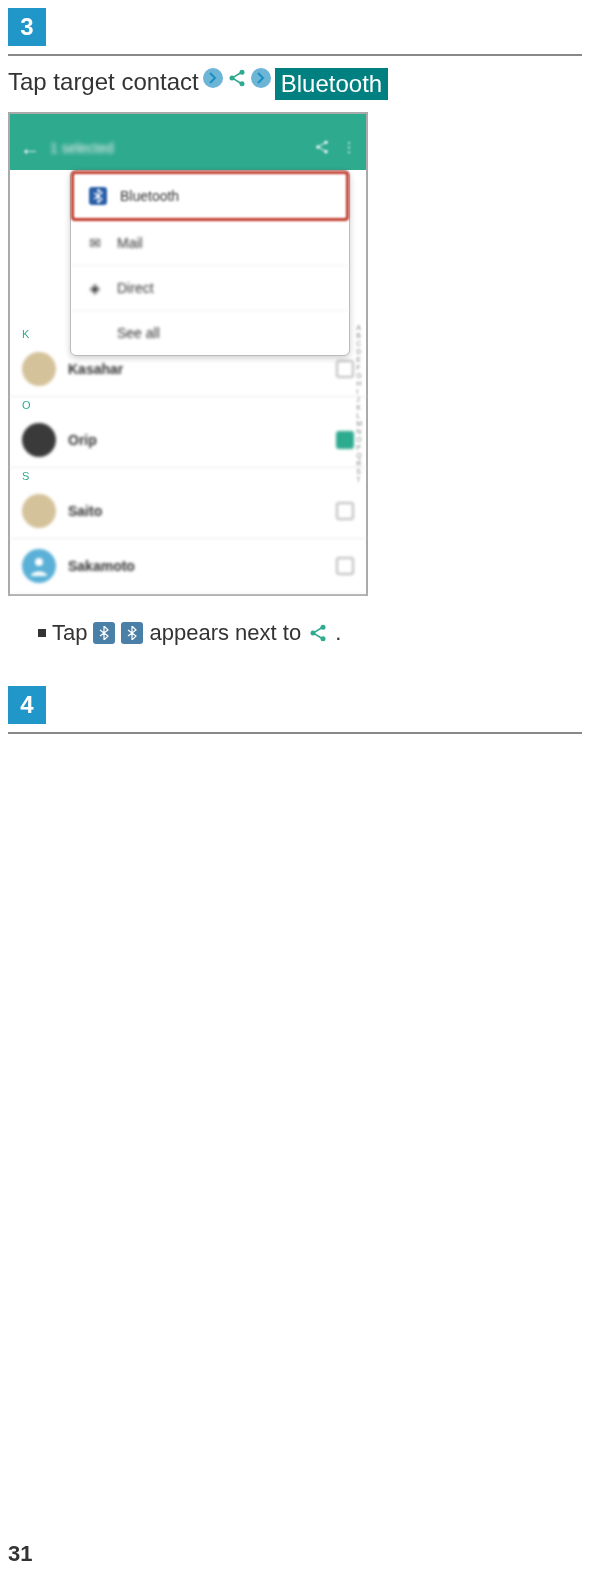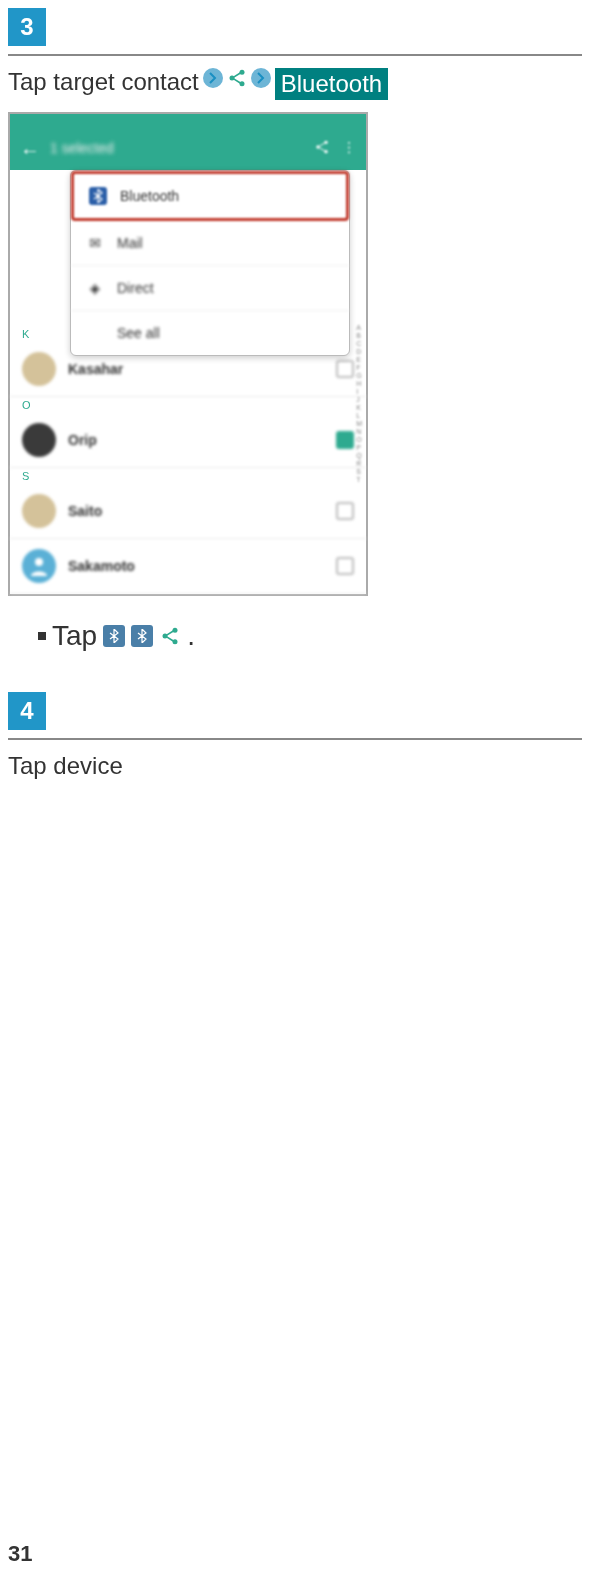--- a/index.html
+++ b/index.html
@@ -201,21 +201,21 @@
       gap: 1px;
       filter: blur(1px);
     }
     .bullets {
       margin: 16px 0 40px 30px;
     }
     .bullet-item {
       display: flex;
       align-items: center;
       gap: 6px;
-      font-size: 28px;
+      font-size: 22px;
       color: #333;
       flex-wrap: wrap;
     }
     .bullet-marker {
       width: 8px;
       height: 8px;
       background: #333;
     }
     .bt-inline {
       width: 22px;
@@ -379,34 +379,32 @@
       <span class="bt-inline">
         <svg width="10" height="14" viewBox="0 0 10 14">
             <path d="M5 0 L9 4 L5 7 L9 10 L5 14 L5 0 M1 4 L5 7 M1 10 L5 7" stroke="#fff" stroke-width="1.2" fill="none"></path>
           </svg>
       </span>
       <span class="bt-inline">
         <svg width="10" height="14" viewBox="0 0 10 14">
             <path d="M5 0 L9 4 L5 7 L9 10 L5 14 L5 0 M1 4 L5 7 M1 10 L5 7" stroke="#fff" stroke-width="1.2" fill="none"></path>
           </svg>
       </span>
+      <span>appears next to</span>
       <span class="share-inline">
         <svg width="20" height="20" viewBox="0 0 24 24">
             <circle cx="18" cy="5" r="3" fill="#2eaa8f"></circle>
             <circle cx="6" cy="12" r="3" fill="#2eaa8f"></circle>
             <circle cx="18" cy="19" r="3" fill="#2eaa8f"></circle>
             <path d="M8 11 L16 6 M8 13 L16 18" stroke="#2eaa8f" stroke-width="2"></path>
           </svg>
       </span>
       <span>.</span>
     </div>
   </div>
 </div>
 
 <div class="section">
   <div class="step-number">4</div>
   <hr class="hr">
-  <div class="instruction-line">
-    <span>Tap device</span>
-  </div>
 </div>
 
 <div class="page-number">31</div>
 
 </body></html>

